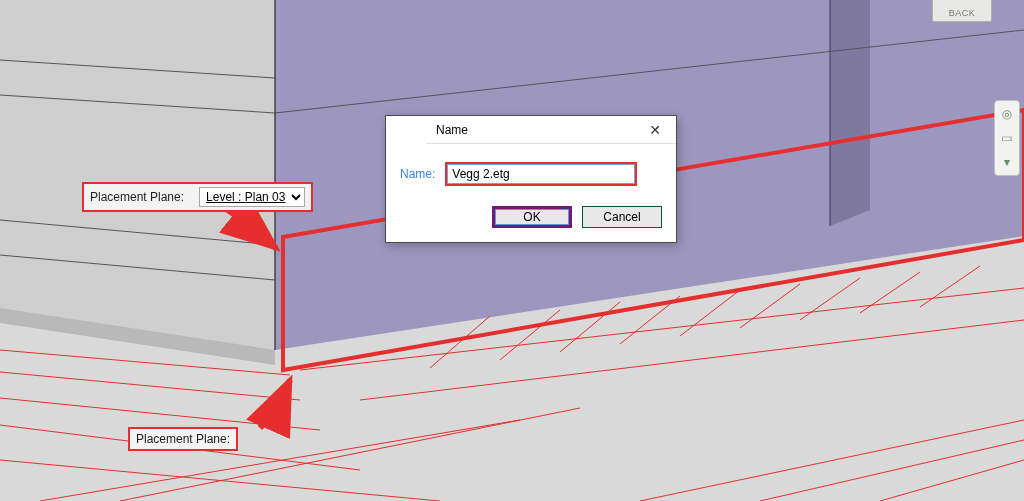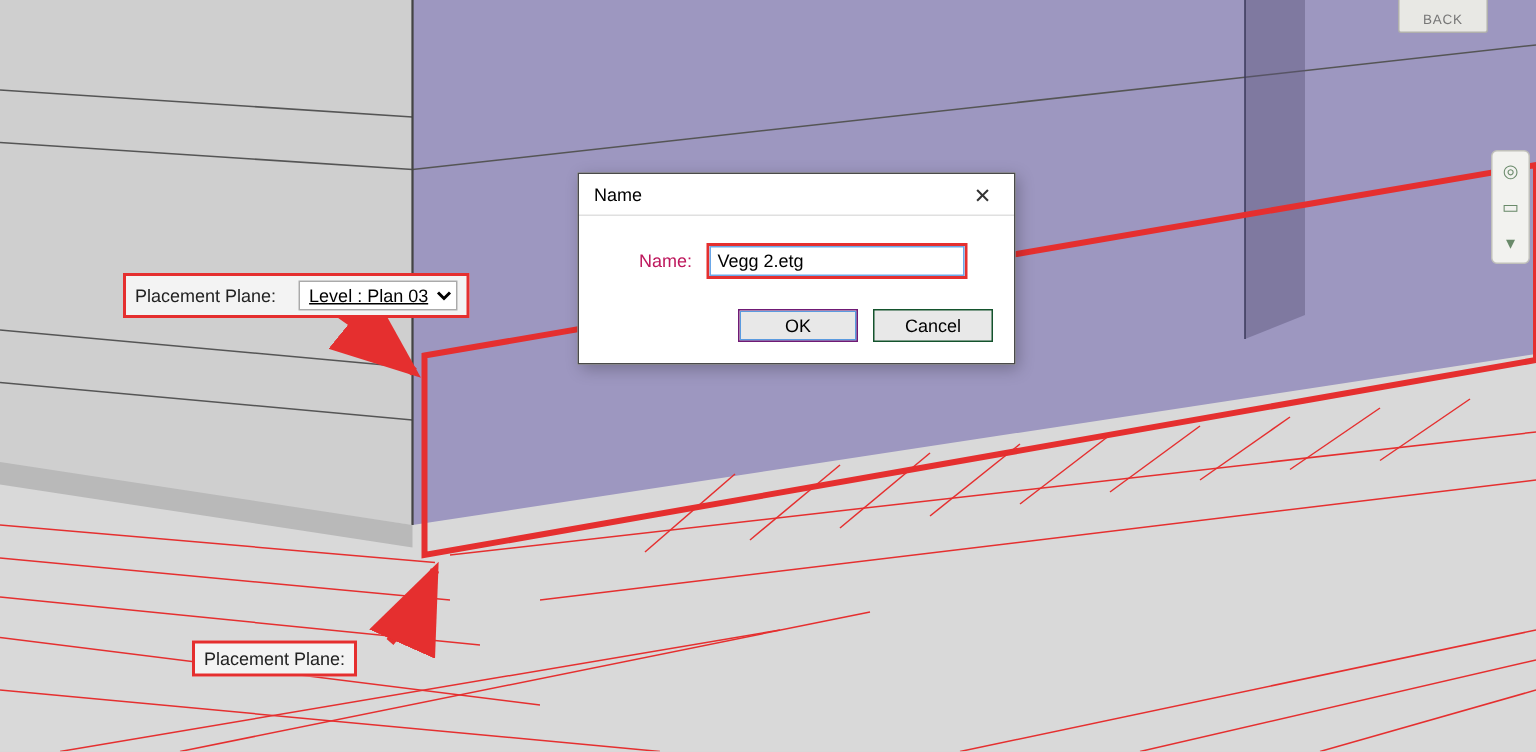--- a/index.html
+++ b/index.html
@@ -59,46 +59,47 @@
     box-shadow: 2px 3px 10px rgba(0,0,0,0.25);
   }
   .dialog-titlebar {
     height: 28px;
     background: #fff;
     display: flex;
     align-items: center;
     padding: 0 4px 0 10px;
     border-bottom: 1px solid #e0e0e0;
     font-size: 12px;
+    margin-left: 40px;
   }
   .dialog-titlebar .title { flex: 1; }
   .dialog-close {
     width: 34px;
     height: 24px;
     display: flex;
     align-items: center;
     justify-content: center;
     font-size: 14px;
     color: #333;
     cursor: pointer;
   }
   .dialog-body {
     padding: 18px 14px 10px 14px;
     display: flex;
     align-items: center;
     gap: 10px;
   }
-  .dialog-body label { color: #be185d; margin-left: 26px; }
+  .dialog-body label { color: #3b82f6; }
   .dialog-body .input-wrap {
     border: 2px solid #e52f2f;
     display: inline-block;
     padding: 0;
   }
   .dialog-body input[type=text] {
-    width: 170px;
+    width: 188px;
     height: 20px;
     border: 1px solid #6aa7e8;
     padding: 1px 4px;
     font-size: 12px;
     outline: none;
   }
   .dialog-buttons {
     padding: 10px 14px 14px 14px;
     display: flex;
     justify-content: flex-end;
@@ -106,21 +107,21 @@
   }
   .dialog-buttons button {
     width: 80px;
     height: 22px;
     font-size: 12px;
     border: 1px solid #14532d;
     background: #e8e8e8;
     cursor: pointer;
   }
   .dialog-buttons button.primary {
-    border: 1px solid #701a75;
+    border: 3px solid #701a75;
     background: #e8e8e8;
     box-shadow: inset 0 0 0 1px #5a9be0;
   }
   
   .nav-badge {
     position: absolute;
     right: 32px;
     top: -20px;
     width: 60px;
     height: 42px;

